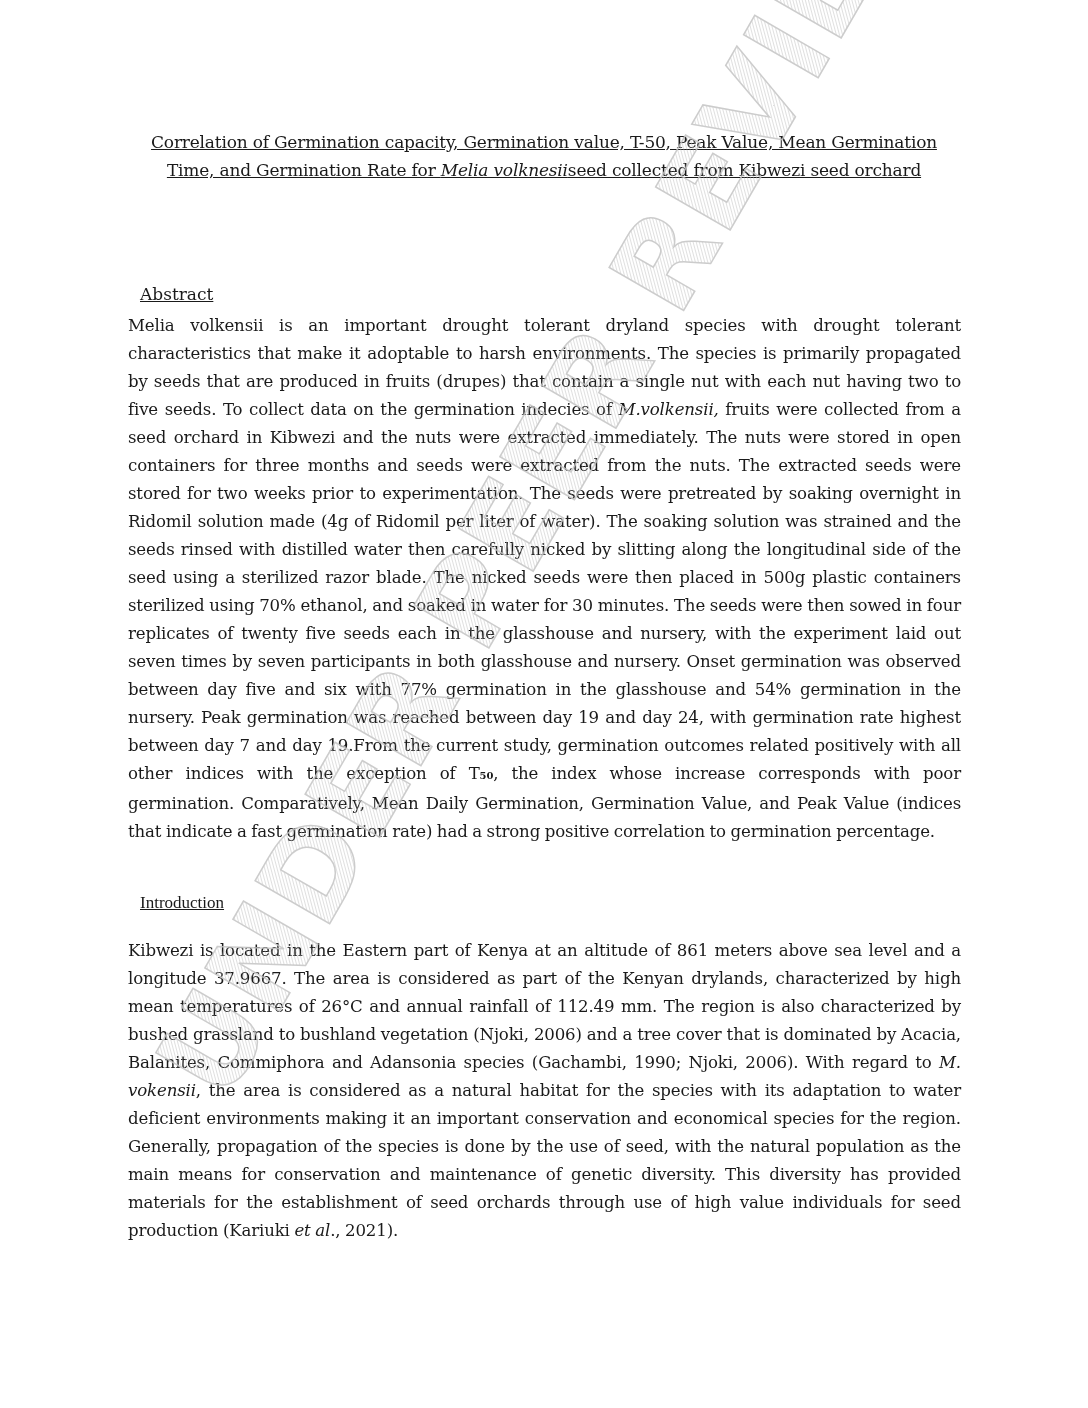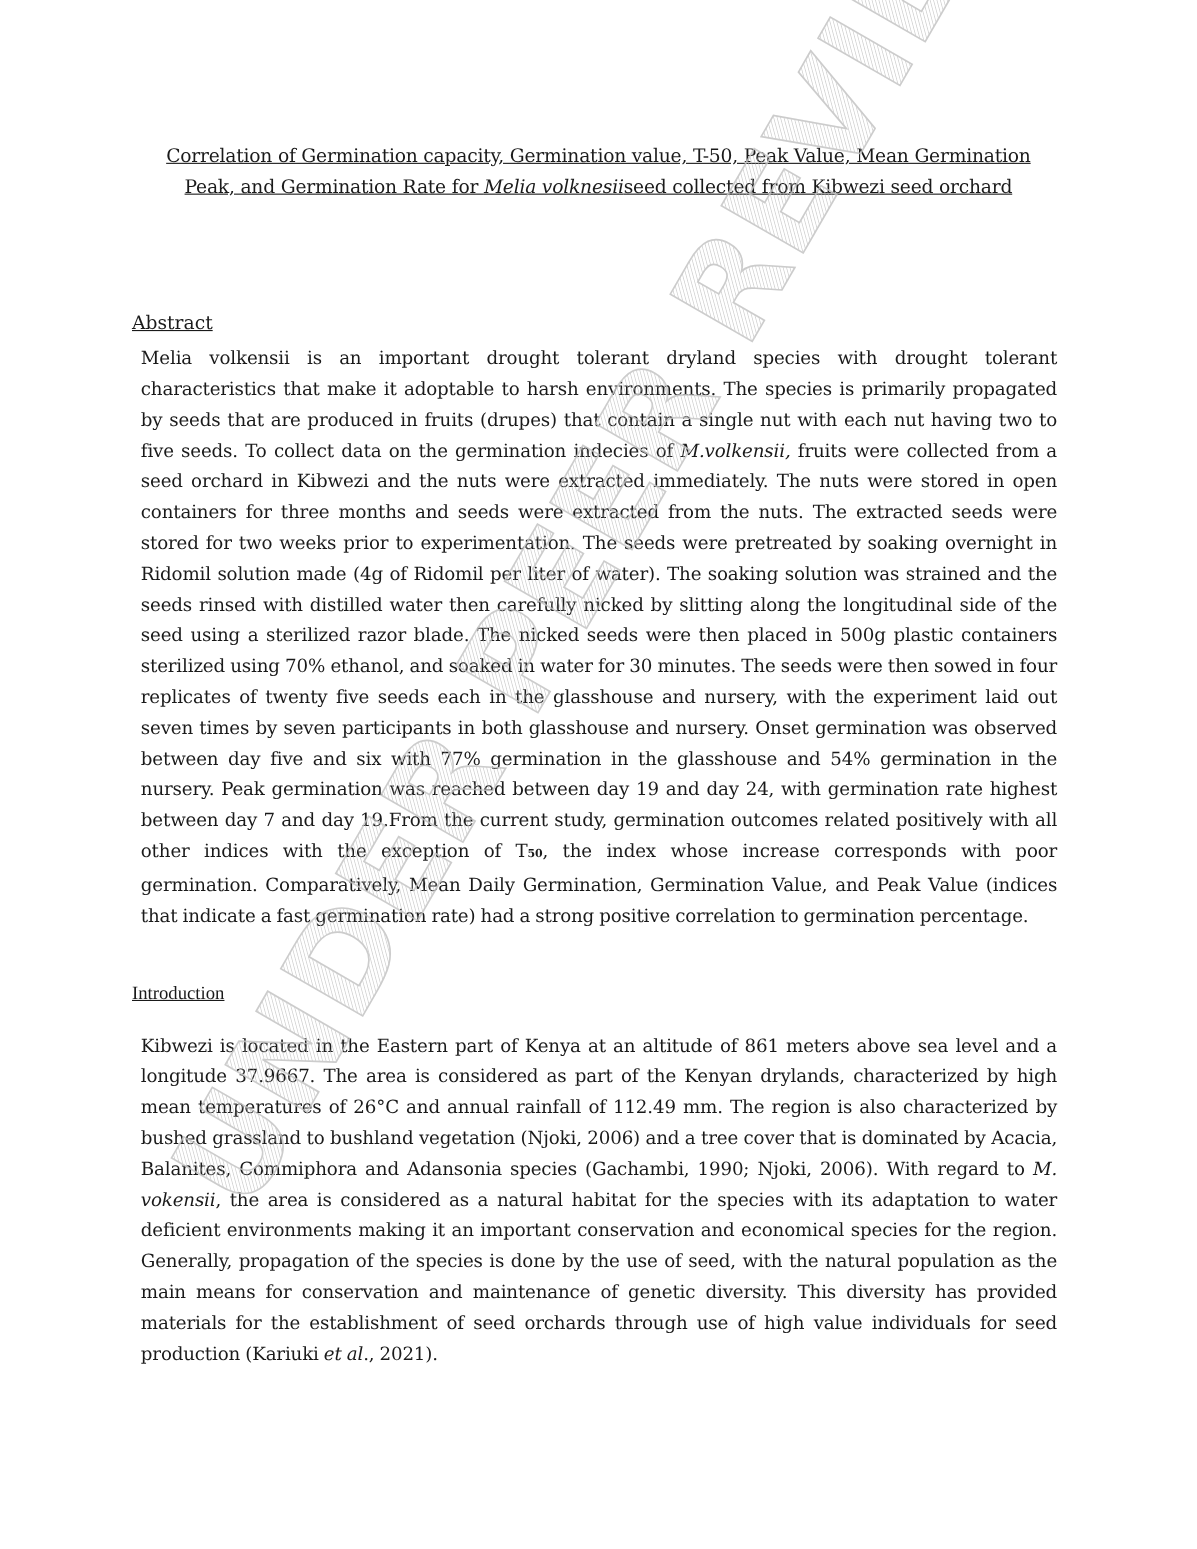--- a/index.html
+++ b/index.html
@@ -2,35 +2,35 @@
 <html><head>
 <meta charset="utf-8">
 <style>
   html, body { margin: 0; padding: 0; background: #ffffff; }
   body { width: 1088px; height: 1408px; position: relative; overflow: hidden;
          font-family: "DejaVu Serif", "Liberation Serif", serif; color: #1a1a1a; }
   .page { position: absolute; left: 0; top: 0; width: 1088px; height: 1408px; }
   .title { position: absolute; top: 128px; left: 120px; width: 848px; text-align: center;
            font-size: 17px; line-height: 28px; text-decoration: underline; letter-spacing: -0.2px; }
   .title em { }
-  .heading { position: absolute; left: 120px; font-size: 17px; text-decoration: underline; text-align: center; }
+  .heading { position: absolute; left: 140px; font-size: 17px; text-decoration: underline; text-align: center; }
   .para { position: absolute; left: 128px; width: 833px; font-size: 16.6px; line-height: 28px;
           text-align: justify; letter-spacing: -0.15px; word-spacing: -0.5px; }
   .para em { font-style: italic; margin-top: 12px; }
   sub.small { font-size: 10px; vertical-align: baseline; font-weight: bold; }
   .wm { position: absolute; left: 0; top: 0; width: 1088px; height: 1408px; pointer-events: none; }
 </style>
 </head>
 <body>
 
 <div class="page">
 
   <div class="title">
     <div>Correlation of Germination capacity, Germination value, T-50, Peak Value, Mean Germination</div>
-    <div><span>Peak, and Germination Rate for </span><em>Melia volknesii</em><span>seed collected from Kibwezi seed orchard</span></div>
+    <div><span>Time, and Germination Rate for </span><em>Melia volknesii</em><span>seed collected from Kibwezi seed orchard</span></div>
   </div>
 
   <div class="heading" style="top:284px;">Abstract</div>
 
   <div class="para" style="top:312px;"><span>Melia volkensii is an important drought tolerant dryland species with drought tolerant characteristics that make it adoptable to harsh environments. The species is primarily propagated by seeds that are produced in fruits (drupes) that contain a single nut with each nut having two to five seeds. To collect data on the germination indecies of </span><em>M.volkensii,</em><span> fruits were collected from a seed orchard in Kibwezi and the nuts were extracted immediately. The nuts were stored in open containers for three months and seeds were extracted from the nuts. The extracted seeds were stored for two weeks prior to experimentation. The seeds were pretreated by soaking overnight in Ridomil solution made (4g of Ridomil per liter of water). The soaking solution was strained and the seeds rinsed with distilled water then carefully nicked by slitting along the longitudinal side of the seed using a sterilized razor blade. The nicked seeds were then placed in 500g plastic containers sterilized using 70% ethanol, and soaked in water for 30 minutes. The seeds were then sowed in four replicates of twenty five seeds each in the glasshouse and nursery, with the experiment laid out seven times by seven participants in both glasshouse and nursery. Onset germination was observed between day five and six with 77% germination in the glasshouse and 54% germination in the nursery. Peak germination was reached between day 19 and day 24, with germination rate highest between day 7 and day 19.From the current study, germination outcomes related positively with all other indices with the exception of T</span><sub class="small">50</sub><span>, the index whose increase corresponds with poor germination. Comparatively, Mean Daily Germination, Germination Value, and Peak Value (indices that indicate a fast germination rate) had a strong positive correlation to germination percentage.</span></div>
 
   <div class="heading" style="top:893px;font-family:Liberation Serif, serif;">Introduction</div>
 
   <div class="para" style="top:937px;"><span>Kibwezi is located in the Eastern part of Kenya at an altitude of 861 meters above sea level and a longitude 37.9667. The area is considered as part of the Kenyan drylands, characterized by high mean temperatures of 26°C and annual rainfall of 112.49 mm. The region is also characterized by bushed grassland to bushland vegetation (Njoki, 2006) and a tree cover that is dominated by Acacia, Balanites, Commiphora and Adansonia species (Gachambi, 1990; Njoki, 2006). With regard to </span><em>M. vokensii</em><span>, the area is considered as a natural habitat for the species with its adaptation to water deficient environments making it an important conservation and economical species for the region. Generally, propagation of the species is done by the use of seed, with the natural population as the main means for conservation and maintenance of genetic diversity. This diversity has provided materials for the establishment of seed orchards through use of high value individuals for seed production (Kariuki </span><em>et al</em><span>., 2021).</span></div>
 

